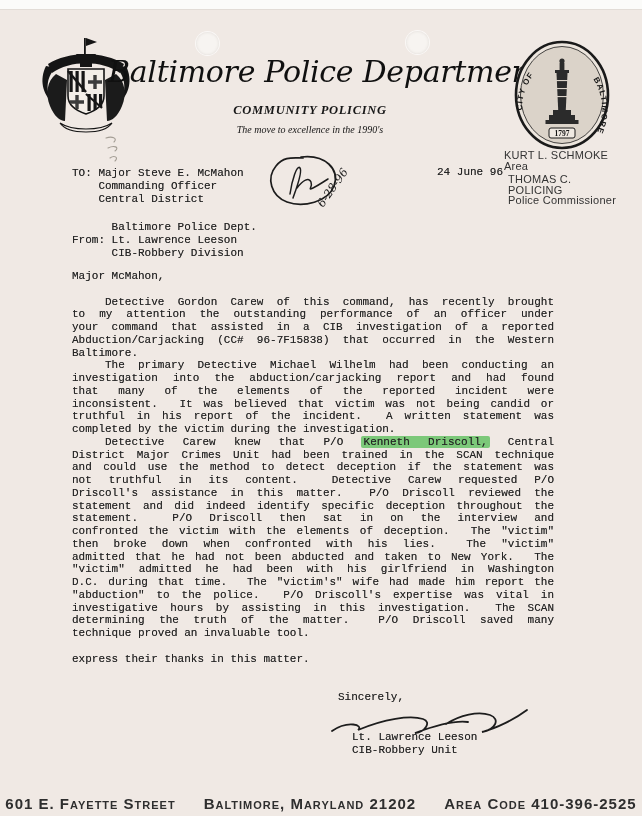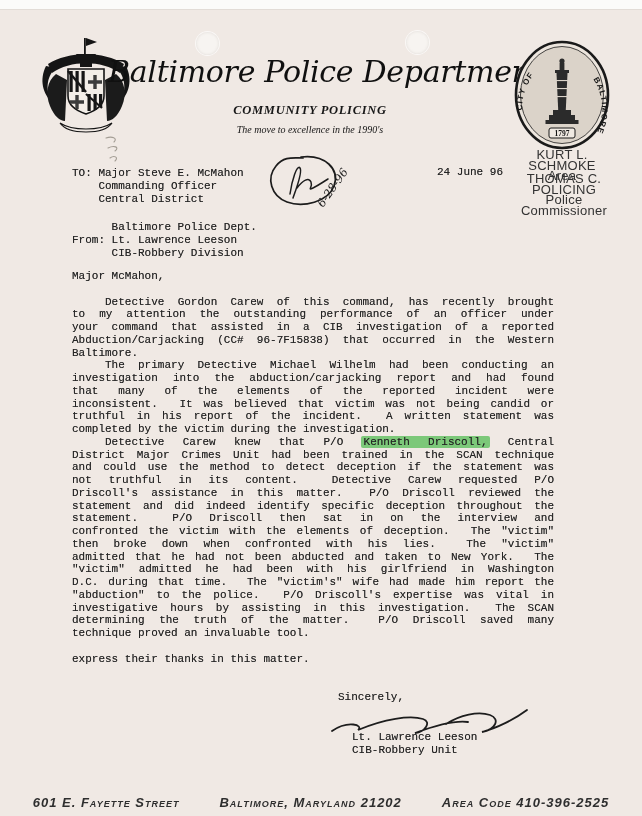--- a/index.html
+++ b/index.html
@@ -17,35 +17,35 @@
     color:#101010;text-align:center;white-space:nowrap;letter-spacing:-.3px;
   }
   .mottoA{
     font-family:"Liberation Serif",serif;font-style:italic;font-weight:700;
     font-size:12.5px;letter-spacing:.7px;color:#181818;text-align:center;
   }
   .mottoB{
     font-family:"Liberation Serif",serif;font-style:italic;font-size:10px;
     color:#141414;text-align:center;
   }
-  .smallprint{font-size:13px;line-height:10.5px;letter-spacing:.25px;color:#333;text-align:center;}
+  .smallprint{font-size:11px;line-height:10.5px;letter-spacing:.25px;color:#333;text-align:left;}
   .mono{
     font-family:"Liberation Mono","DejaVu Sans Mono",monospace;
     font-size:11px;line-height:12.75px;color:#242424;
     text-shadow:0 0 .35px rgba(25,25,25,.55);
   }
   .tline{white-space:pre;}
   .bline{min-height:12.75px;}
   .bline.just{text-align:justify;text-align-last:justify;}
   .ind{display:inline-block;width:5ch;}
   .hl{padding:0 3px;margin:0 -1px;border-radius:2px;}
   .blank{height:12.75px;}
   .footer{
-    left:0;top:795px;width:642px;display:flex;justify-content:center;gap:40px;
-    font-variant:small-caps;font-weight:700;font-size:13px;letter-spacing:1px;color:#2e2e2e;font-style:italic;
+    left:0;top:795px;width:642px;display:flex;justify-content:center;gap:28px;
+    font-variant:small-caps;font-weight:700;font-size:15px;letter-spacing:1px;color:#2e2e2e;
   }
   svg{display:block;}
 </style>
 </head>
 <body>
 
 <div class="abs scan-edge"></div>
 <div class="abs hole" style="left:196px;top:32px;"></div>
 <div class="abs hole" style="left:406px;top:31px;"></div>
 

